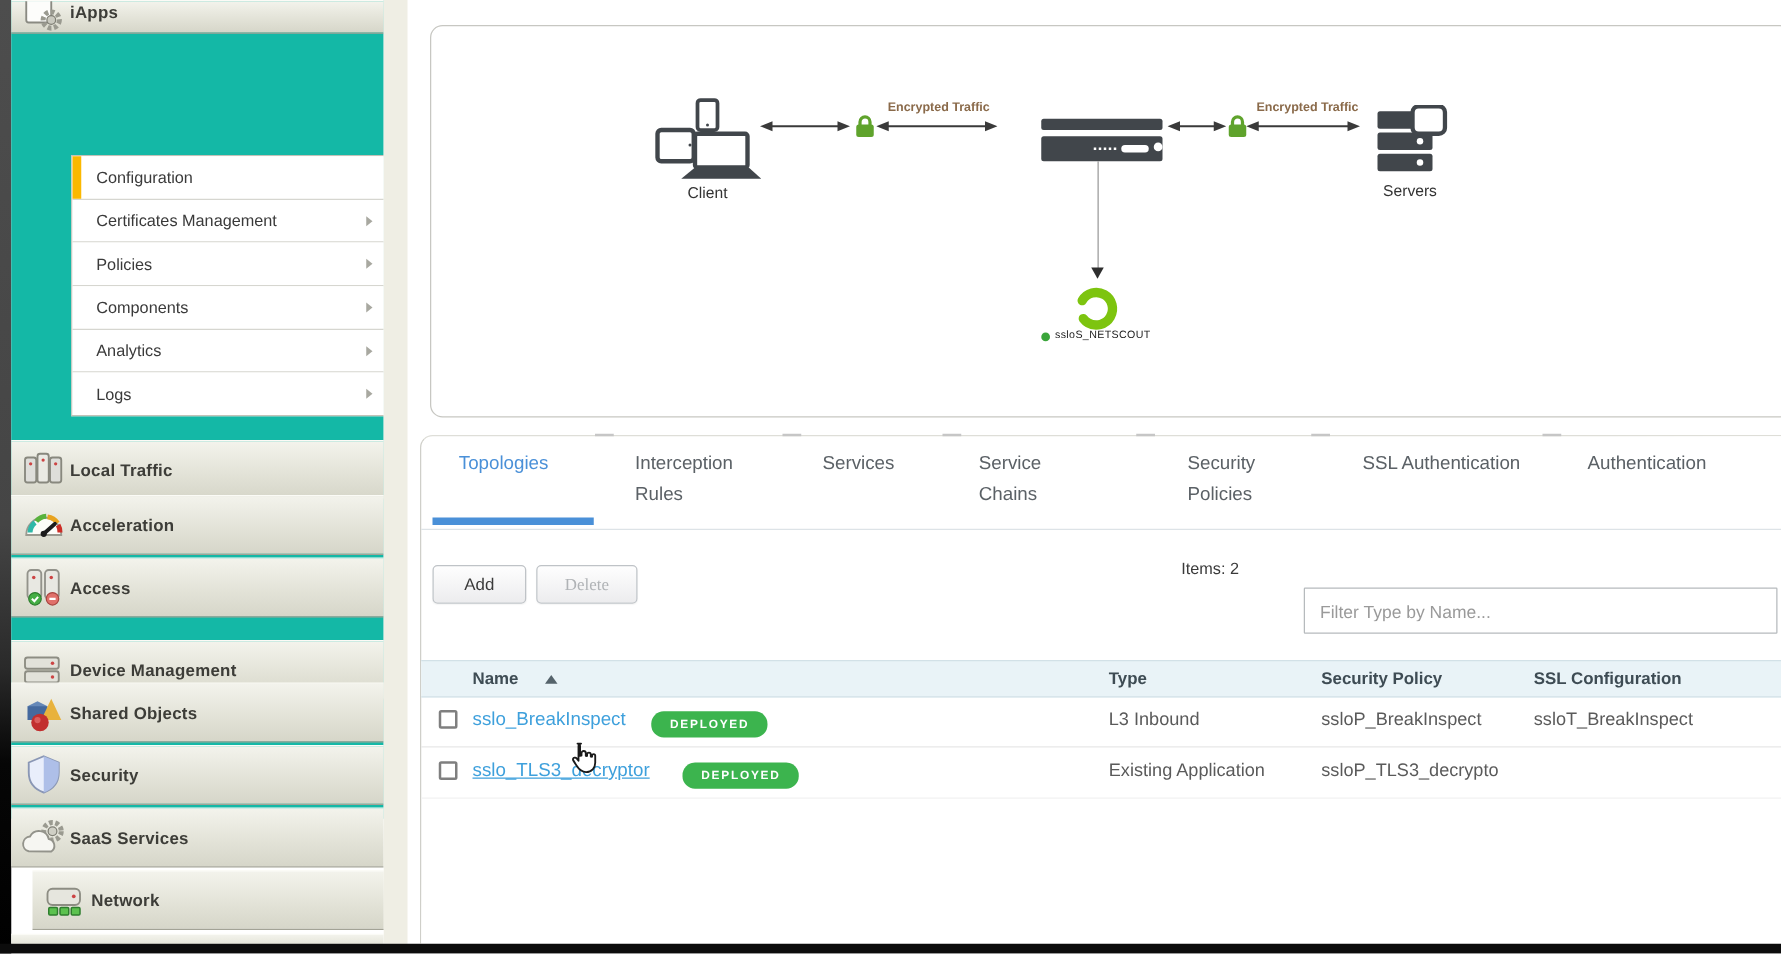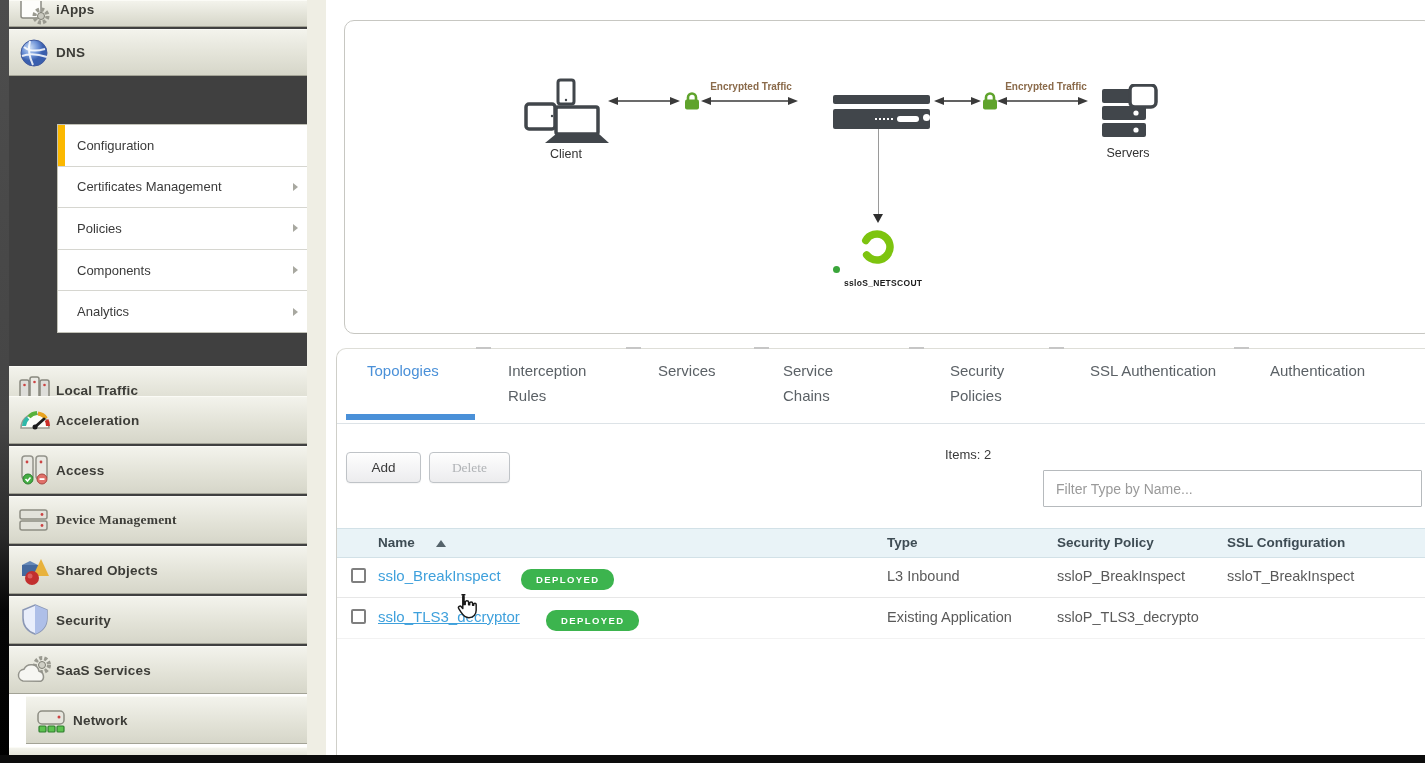--- a/index.html
+++ b/index.html
@@ -4,21 +4,21 @@
 <style>
   * { margin:0; padding:0; box-sizing:border-box; }
   html,body { width:1425px; height:763px; background:#fff; font-family:"Liberation Sans", sans-serif; }
   .page { position:relative; width:1425px; height:763px; overflow:hidden; background:#fff; }
 
   
   .left-strip { position:absolute; left:0; top:0; width:9px; height:763px;
     background:linear-gradient(#4d4d4d, #454545 55%, #2a2a2a 70%, #060606 80%, #000); }
 
   
-  .sidebar { position:absolute; left:9px; top:0; width:298px; height:655px; background:#404040; }
+  .sidebar { position:absolute; left:9px; top:0; width:298px; height:655px; background:#14b8a6; }
   .nav-item { position:absolute; left:0; width:298px; display:flex; align-items:center;
     background:linear-gradient(#f3f3ec, #e3e3d8 55%, #d6d6c9);
     border-top:1px solid #fbfbf6; border-bottom:1px solid #a3a396; cursor:pointer; overflow:hidden; }
   .nav-item .nav-label { position:absolute; left:47px; font-size:13.5px; font-weight:bold; color:#3d3d38; letter-spacing:.2px; }
   .nav-icon { position:absolute; left:7px; width:38px; height:36px; }
   .sub-wrap { position:absolute; left:48px; top:124px; width:250px; height:209px; background:#fff;
     border:1px solid #c2c2b8; border-right:none; display:flex; flex-direction:column; }
   .sub-item { position:relative; flex:1; display:flex; align-items:center; padding-left:19px;
     border-bottom:1px solid #d6d6d0; background:#fff; font-size:13px; color:#3a3a3a; cursor:pointer; }
   .sub-item:last-child { border-bottom:none; }
@@ -44,21 +44,21 @@
   .enc-label { font-size:10px; font-weight:bold; color:#8a6a4a; text-align:center; white-space:nowrap; }
   .appl-bar1 { left:833px; top:95px; width:97px; height:9px; background:#41464b; border-radius:2px; }
   .appl-bar2 { left:833px; top:109px; width:97px; height:20px; background:#41464b; border-radius:2px; }
   .appl-dot { position:absolute; width:2px; height:2px; background:#fff; top:9px; }
   .appl-slot { position:absolute; left:64px; top:7px; width:22px; height:6px; background:#fff; border-radius:3px; }
   .appl-led { position:absolute; left:90px; top:5px; width:7px; height:7px; background:#fff; border-radius:50%; }
   .vline { left:878px; top:129px; width:1px; height:86px; background:#9a9a9a; }
   .vline-head { left:873px; top:214px; width:0; height:0;
     border-left:5px solid transparent; border-right:5px solid transparent; border-top:9px solid #2e2e2e; }
   .svc-dot { left:833px; top:266px; width:7px; height:7px; border-radius:50%; background:#3aa53a; }
-  .svc-label { left:844px; top:262px; font-size:8.5px; font-weight:bold; color:#1c1c1c; letter-spacing:.3px;margin-top:16px; }
+  .svc-label { left:844px; top:262px; font-size:8.5px; font-weight:normal; color:#1c1c1c; letter-spacing:.3px; }
 
   
   .tab { position:absolute; top:358px; font-size:15px; color:#5b6166; line-height:25px; cursor:pointer; }
   .tab.active { color:#4a90d8; }
   .tab-underline { position:absolute; left:346px; top:414px; width:129px; height:6px; background:#4a90d8; }
   .tab-rule { position:absolute; left:337px; top:423px; width:1088px; height:1px; background:#dde3e7; }
   .tab-sep { position:absolute; top:347px; width:15px; height:2px; background:#c6c6c6; }
 
   
   .btn { position:absolute; top:452px; height:31px; border:1px solid #bfc3c7; border-radius:4px;
@@ -102,34 +102,20 @@
 
     <div class="nav-item" style="top:0;height:27px;">
       <svg class="nav-icon" style="top:-9px;" viewBox="0 0 38 36">
         <rect x="5" y="7" width="20" height="19" rx="2" fill="#fdfdfb" stroke="#8a8a82" stroke-width="1.5"></rect>
         <circle cx="25" cy="24" r="6.5" fill="none" stroke="#9a9a90" stroke-width="4" stroke-dasharray="3 2"></circle>
         <circle cx="25" cy="24" r="3.5" fill="#c9c9bf" stroke="#7e7e74" stroke-width="1"></circle>
       </svg>
       <span class="nav-label" style="top:1px;">iApps</span>
     </div>
 
-    <div class="nav-item" style="top:29px;height:47px;">
-      <svg class="nav-icon" viewBox="0 0 38 36">
-        <defs>
-            <radialGradient id="gb" cx="35%" cy="30%">
-              <stop offset="0%" stop-color="#cfe0f5"></stop>
-              <stop offset="60%" stop-color="#6f94d8"></stop>
-              <stop offset="100%" stop-color="#3a5fae"></stop>
-            </radialGradient>
-          </defs>
-        <circle cx="18" cy="18" r="13" fill="url(#gb)" stroke="#41599c" stroke-width="1"></circle>
-        <path d="M8 12 q7 6 21 2 M6 21 q10 -4 25 1 M14 6 q-3 11 3 24" fill="none" stroke="#fff" stroke-width="2" opacity=".85"></path>
-      </svg>
-      <span class="nav-label">DNS</span>
-    </div>
 
 
     <div class="sub-wrap">
       <div class="sub-item">
         <span class="active-bar"></span>
         <span>Configuration</span>
       </div>
       <div class="sub-item">
         <span>Certificates Management</span>
         <span class="sub-chevron"></span>
@@ -139,23 +125,27 @@
         <span class="sub-chevron"></span>
       </div>
       <div class="sub-item">
         <span>Components</span>
         <span class="sub-chevron"></span>
       </div>
       <div class="sub-item">
         <span>Analytics</span>
         <span class="sub-chevron"></span>
       </div>
-    </div>
-
-    <div class="nav-item" style="top:366px;height:48px;">
+      <div class="sub-item">
+        <span>Logs</span>
+        <span class="sub-chevron"></span>
+      </div>
+    </div>
+
+    <div class="nav-item" style="top:352px;height:48px;">
       <svg class="nav-icon" viewBox="0 0 38 36">
         <rect x="4" y="8" width="9" height="20" rx="2" fill="#dededa" stroke="#88887e" stroke-width="1.5"></rect>
         <rect x="14" y="5" width="9" height="23" rx="2" fill="#eaeae4" stroke="#88887e" stroke-width="1.5"></rect>
         <rect x="24" y="8" width="9" height="20" rx="2" fill="#dededa" stroke="#88887e" stroke-width="1.5"></rect>
         <circle cx="8.5" cy="13" r="1.3" fill="#cc4444"></circle>
           <circle cx="18.5" cy="10" r="1.3" fill="#cc4444"></circle>
           <circle cx="28.5" cy="13" r="1.3" fill="#cc4444"></circle>
       </svg>
       <span class="nav-label">Local Traffic</span>
     </div>
@@ -180,21 +170,21 @@
         <circle cx="11" cy="10" r="1.4" fill="#cc4444"></circle>
           <circle cx="25" cy="10" r="1.4" fill="#cc4444"></circle>
         <circle cx="12" cy="27" r="5" fill="#45ae45" stroke="#2e7e2e" stroke-width="1"></circle>
         <path d="M9.5 27 l2 2 3 -3.5" fill="none" stroke="#fff" stroke-width="1.6"></path>
         <circle cx="26" cy="27" r="5" fill="#e0706a" stroke="#a84540" stroke-width="1"></circle>
         <rect x="23.5" y="26.2" width="5" height="1.8" fill="#fff"></rect>
       </svg>
       <span class="nav-label">Access</span>
     </div>
 
-    <div class="nav-item" style="top:496px;height:48px;font-family:Liberation Serif, serif;">
+    <div class="nav-item" style="top:512px;height:48px;">
       <svg class="nav-icon" viewBox="0 0 38 36">
         <rect x="4" y="8" width="27" height="9" rx="2" fill="#e2e2da" stroke="#8d8d83" stroke-width="1.5"></rect>
         <rect x="4" y="19" width="27" height="9" rx="2" fill="#e2e2da" stroke="#8d8d83" stroke-width="1.5"></rect>
         <circle cx="26" cy="12.5" r="1.4" fill="#cc4444"></circle>
           <circle cx="26" cy="23.5" r="1.4" fill="#cc4444"></circle>
       </svg>
       <span class="nav-label">Device Management</span>
     </div>
 
     <div class="nav-item" style="top:546px;height:48px;">

